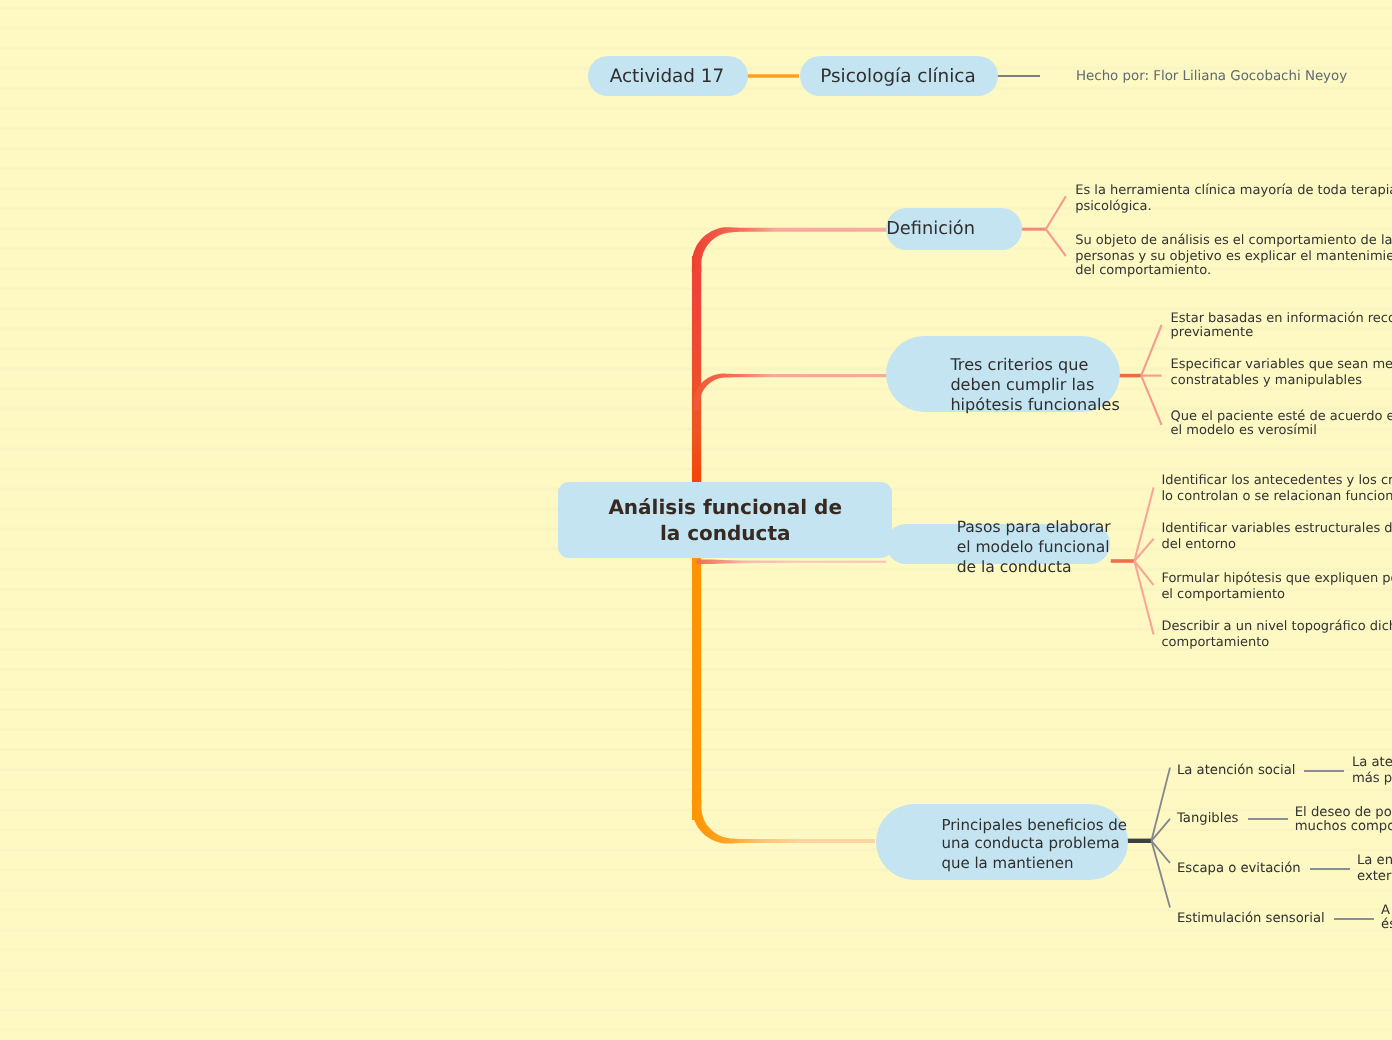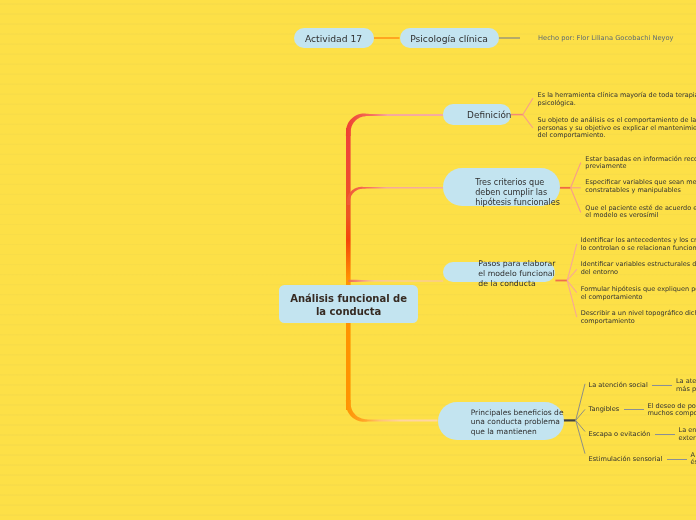--- a/index.html
+++ b/index.html
@@ -1,20 +1,20 @@
 <!DOCTYPE html>
 <html><head>
 <meta charset="utf-8">
 <style>
   html,body{margin:0;padding:0;}
   body{width:696px;height:520px;overflow:hidden;
        font-family:"DejaVu Sans","Liberation Sans",sans-serif;
        background:#f7f6f6;}
   #canvas{position:relative;width:696px;height:520px;
-          background-color:#fde047;overflow:hidden;}
+          background-color:#fef9c3;overflow:hidden;}
   #bglines{position:absolute;left:0;top:-5.46px;width:696px;height:533px;
      background:repeating-linear-gradient(to bottom,
        rgba(110,116,126,0) 0px, rgba(110,116,126,0) 8.02px,
        rgba(110,116,126,0.036) 8.62px, rgba(110,116,126,0.036) 9.62px,
        rgba(110,116,126,0) 10.02px);}
   svg.links{position:absolute;left:0;top:0;width:696px;height:520px;}
 
   .node{position:absolute;background:#c3e4f0;
         display:flex;align-items:center;justify-content:center;
         text-align:center;color:#2f2f2f;box-sizing:border-box;
@@ -122,25 +122,25 @@
   </svg>
 
   <div class="node chip" style="left:293.5px;top:27.5px;width:80px;height:20.6px;">
     <span>Actividad 17</span>
   </div>
   <div class="node chip" style="left:399.5px;top:27.5px;width:99px;height:20.6px;">
     <span>Psicología clínica</span>
   </div>
   <div class="leaf" style="left:522px;top:34px;font-size:6.7px;color:#5c6a74;white-space:nowrap;">Hecho por: Flor Liliana Gocobachi Neyoy</div>
 
-  <div class="node rootnode" style="left:279.1px;top:241.3px;width:139px;height:37.4px;margin-top:44px;">
+  <div class="node rootnode" style="left:279.1px;top:241.3px;width:167px;height:37.4px;">
     <span><span>Análisis funcional de</span><br><span>la conducta</span></span>
   </div>
 
-  <div class="node topicnode" style="left:443.1px;top:104.2px;width:68.4px;height:20.4px;border-radius:10.2px;padding:2.4px 0 0 0;justify-content:flex-end;font-size:8.9px;">
+  <div class="node topicnode" style="left:443.1px;top:104.2px;width:68.4px;height:20.4px;border-radius:10.2px;padding:2.4px 0 0 0;justify-content:flex-start;font-size:8.9px;">
     <span>Definición</span>
   </div>
 
   <div class="node topicnode" style="left:443.4px;top:168px;width:116.5px;height:37.9px;border-radius:19px;font-size:8.05px;line-height:9.7px;">
     <span style="white-space:pre">Tres criterios que
 deben cumplir las
 hipótesis funcionales</span>
   </div>
 
   <div class="node topicnode" style="left:443.2px;top:261.9px;width:112.2px;height:20px;border-radius:19px;font-size:7.77px;line-height:9.7px;padding-top:3.5px;">

